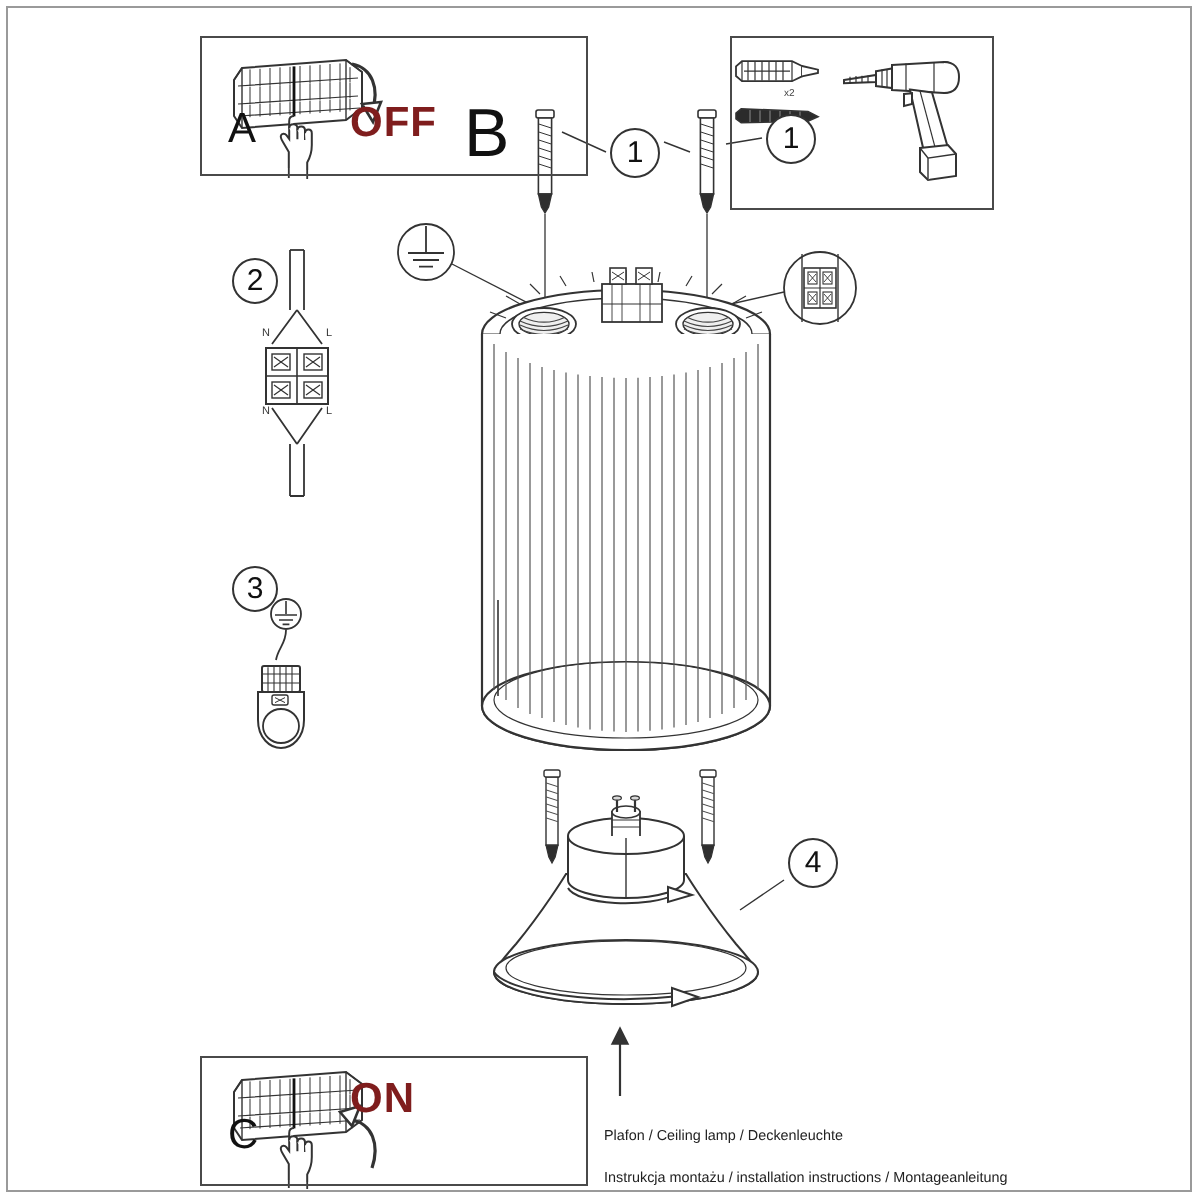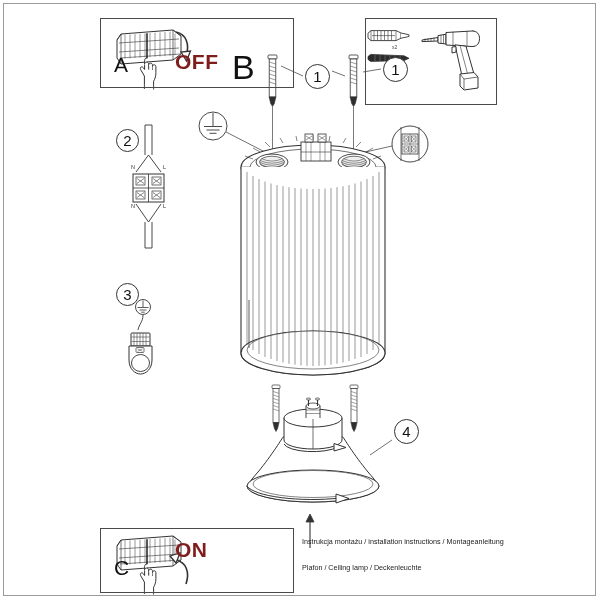--- a/index.html
+++ b/index.html
@@ -474,16 +474,16 @@
   <div class="callout" style="left:116px; top:283px; width:23px; height:23px;">3</div>
   <div class="callout" style="left:394px; top:419px; width:25px; height:25px;">4</div>
 
   <div style="position:absolute; left:131px; top:164px; font-size:5.5px; color:#333;">N</div>
   <div style="position:absolute; left:163px; top:164px; font-size:5.5px; color:#333;">L</div>
   <div style="position:absolute; left:131px; top:203px; font-size:5.5px; color:#333;">N</div>
   <div style="position:absolute; left:163px; top:203px; font-size:5.5px; color:#333;">L</div>
 
   <div style="position:absolute; left:392px; top:44px; font-size:5px; color:#444;">x2</div>
 
-  <div class="footer-text" style="left:302px; top:537px;">Instrukcja montażu / installation instructions / Montageanleitung</div>
+  <div class="footer-text" style="left:302px; top:584px;">Instrukcja montażu / installation instructions / Montageanleitung</div>
   <div class="footer-text" style="left:302px; top:563px;">Plafon / Ceiling lamp / Deckenleuchte</div>
 
 </div>
 
 </body></html>

